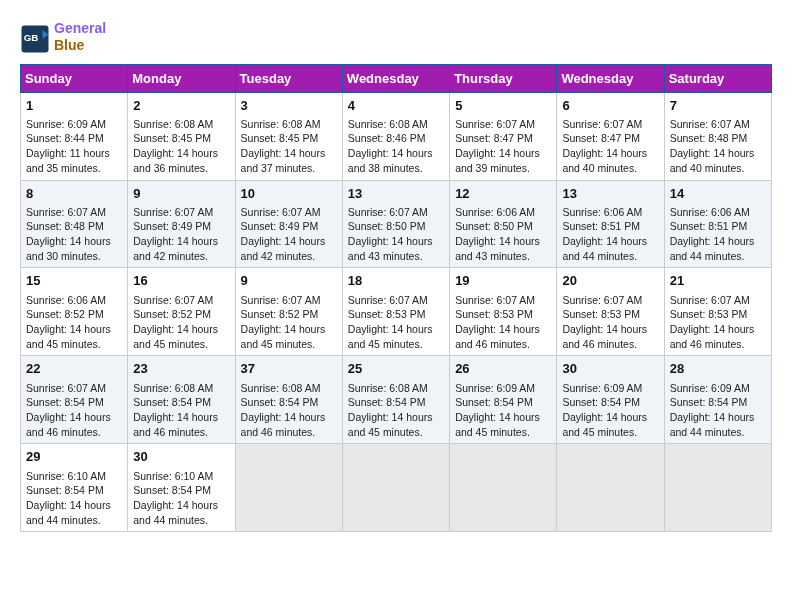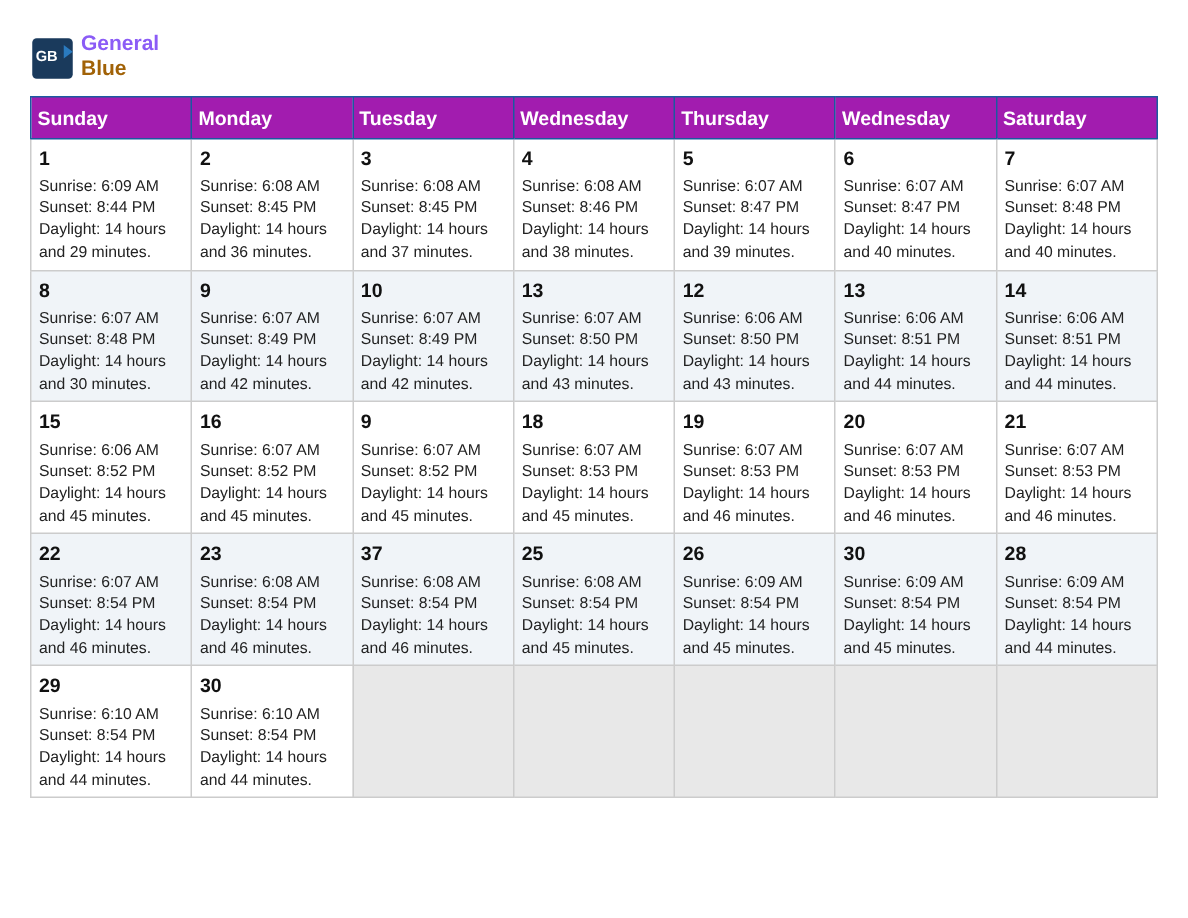--- a/index.html
+++ b/index.html
@@ -114,21 +114,21 @@
         <th>Monday</th>
         <th>Tuesday</th>
         <th>Wednesday</th>
         <th>Thursday</th>
         <th>Wednesday</th>
         <th>Saturday</th>
       </tr>
   </thead>
   <tbody id="calendar-body">
       <tr>
-        <td><span class="day-num">1</span><span>Sunrise: 6:09 AM</span><br><span>Sunset: 8:44 PM</span><br><span>Daylight: 14 hours and 29 minutes.</span></td>
+        <td><span class="day-num">1</span><span>Sunrise: 6:09 AM</span><br><span>Sunset: 8:44 PM</span><br><span>Daylight: 11 hours and 35 minutes.</span></td>
         <td><span class="day-num">2</span><span>Sunrise: 6:08 AM</span><br><span>Sunset: 8:45 PM</span><br><span>Daylight: 14 hours and 36 minutes.</span></td>
         <td><span class="day-num">3</span><span>Sunrise: 6:08 AM</span><br><span>Sunset: 8:45 PM</span><br><span>Daylight: 14 hours and 37 minutes.</span></td>
         <td><span class="day-num">4</span><span>Sunrise: 6:08 AM</span><br><span>Sunset: 8:46 PM</span><br><span>Daylight: 14 hours and 38 minutes.</span></td>
         <td><span class="day-num">5</span><span>Sunrise: 6:07 AM</span><br><span>Sunset: 8:47 PM</span><br><span>Daylight: 14 hours and 39 minutes.</span></td>
         <td><span class="day-num">6</span><span>Sunrise: 6:07 AM</span><br><span>Sunset: 8:47 PM</span><br><span>Daylight: 14 hours and 40 minutes.</span></td>
         <td><span class="day-num">7</span><span>Sunrise: 6:07 AM</span><br><span>Sunset: 8:48 PM</span><br><span>Daylight: 14 hours and 40 minutes.</span></td>
       </tr>
       <tr>
         <td><span class="day-num">8</span><span>Sunrise: 6:07 AM</span><br><span>Sunset: 8:48 PM</span><br><span>Daylight: 14 hours and 30 minutes.</span></td>
         <td><span class="day-num">9</span><span>Sunrise: 6:07 AM</span><br><span>Sunset: 8:49 PM</span><br><span>Daylight: 14 hours and 42 minutes.</span></td>

